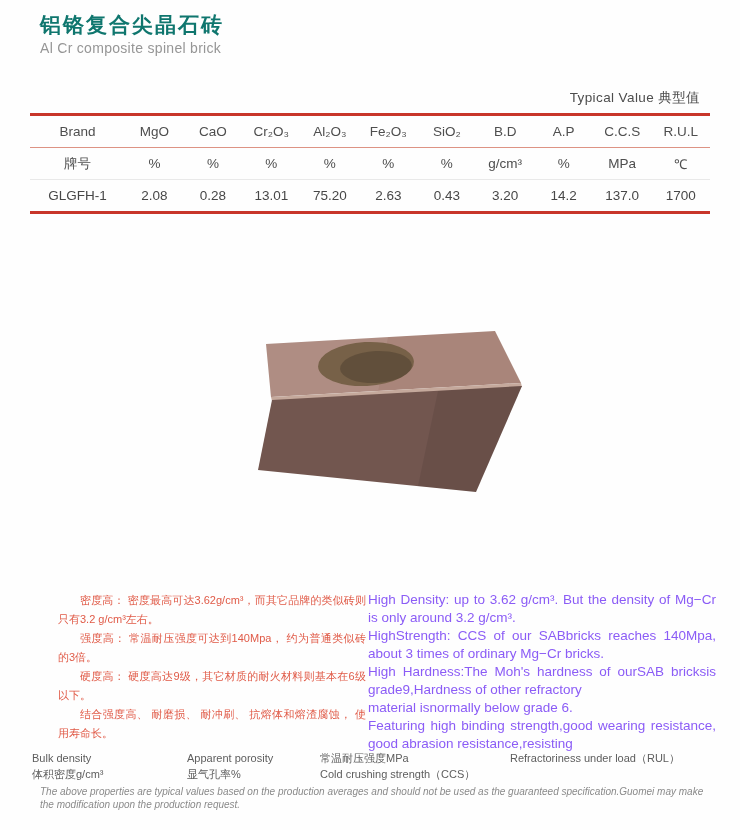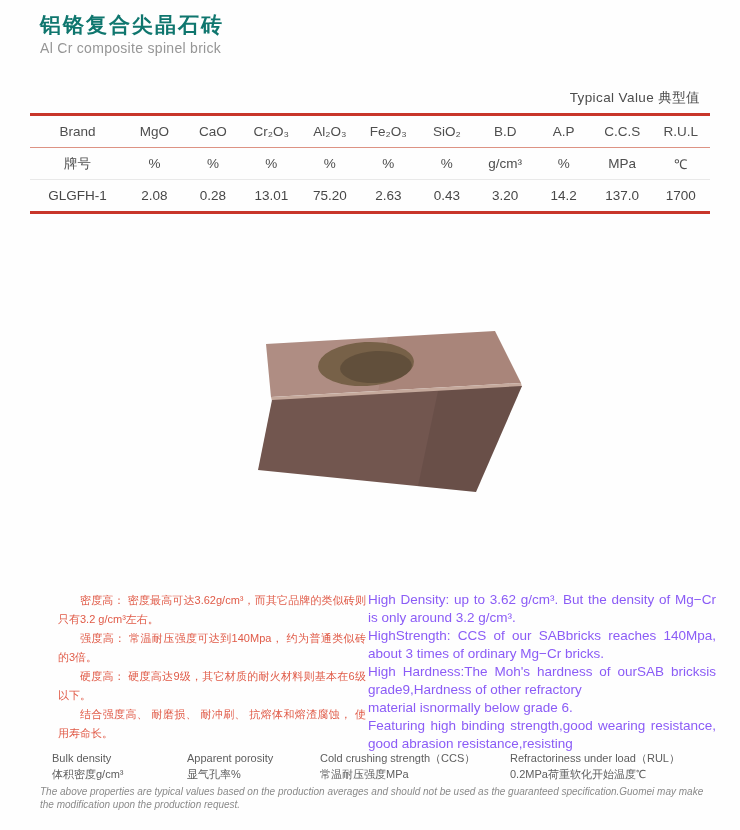--- a/index.html
+++ b/index.html
@@ -32,21 +32,21 @@
 
   
   .feat-zh{position:absolute;left:58px;top:591px;width:308px;font-size:11px;line-height:19px;color:#e05a47;text-align:justify;}
   .feat-zh p{margin:0;text-indent:2em;}
   .feat-en{position:absolute;left:368px;top:591px;width:348px;font-size:13.5px;line-height:18px;color:#8b5cf6;text-align:justify;}
   .feat-en p{margin:0;}
 
   
   .legend{position:absolute;left:0;top:750px;width:740px;font-size:11px;color:#5d5d5d;line-height:16px;}
   .legend .item{position:absolute;top:0;white-space:nowrap;}
-  .legend .i0{left:52px;} .legend .i1{left:187px;} .legend .i2{left:320px;} .legend .i3{left:510px;}
+  .legend .i0{left:32px;} .legend .i1{left:187px;} .legend .i2{left:320px;} .legend .i3{left:510px;}
 
   
   .disc-en{position:absolute;left:40px;top:785px;width:670px;font-size:10px;color:#8a8a8a;line-height:13px;font-style:italic;}
   .disc-zh{position:absolute;left:58px;top:813px;width:670px;font-size:10px;color:#9a9a9a;letter-spacing:0.5px;}
 </style>
 </head>
 <body>
 
 <div class="page">
 
@@ -137,24 +137,23 @@
   <div class="legend">
     <div class="item i0">
       <div>Bulk density</div>
       <div>体积密度g/cm³</div>
     </div>
     <div class="item i1">
       <div>Apparent porosity</div>
       <div>显气孔率%</div>
     </div>
     <div class="item i2">
+      <div>常温耐压强度MPa</div>
       <div>Cold crushing strength（CCS）</div>
-      <div>常温耐压强度MPa</div>
     </div>
     <div class="item i3">
       <div>Refractoriness under load（RUL）</div>
-      <div>0.2MPa荷重软化开始温度℃</div>
     </div>
   </div>
 
   <div class="disc-en">The above properties are typical values based on the production averages and should not be used as the guaranteed specification.Guomei may make the modification upon the production request.</div>
 
 </div>
 
 </body></html>

